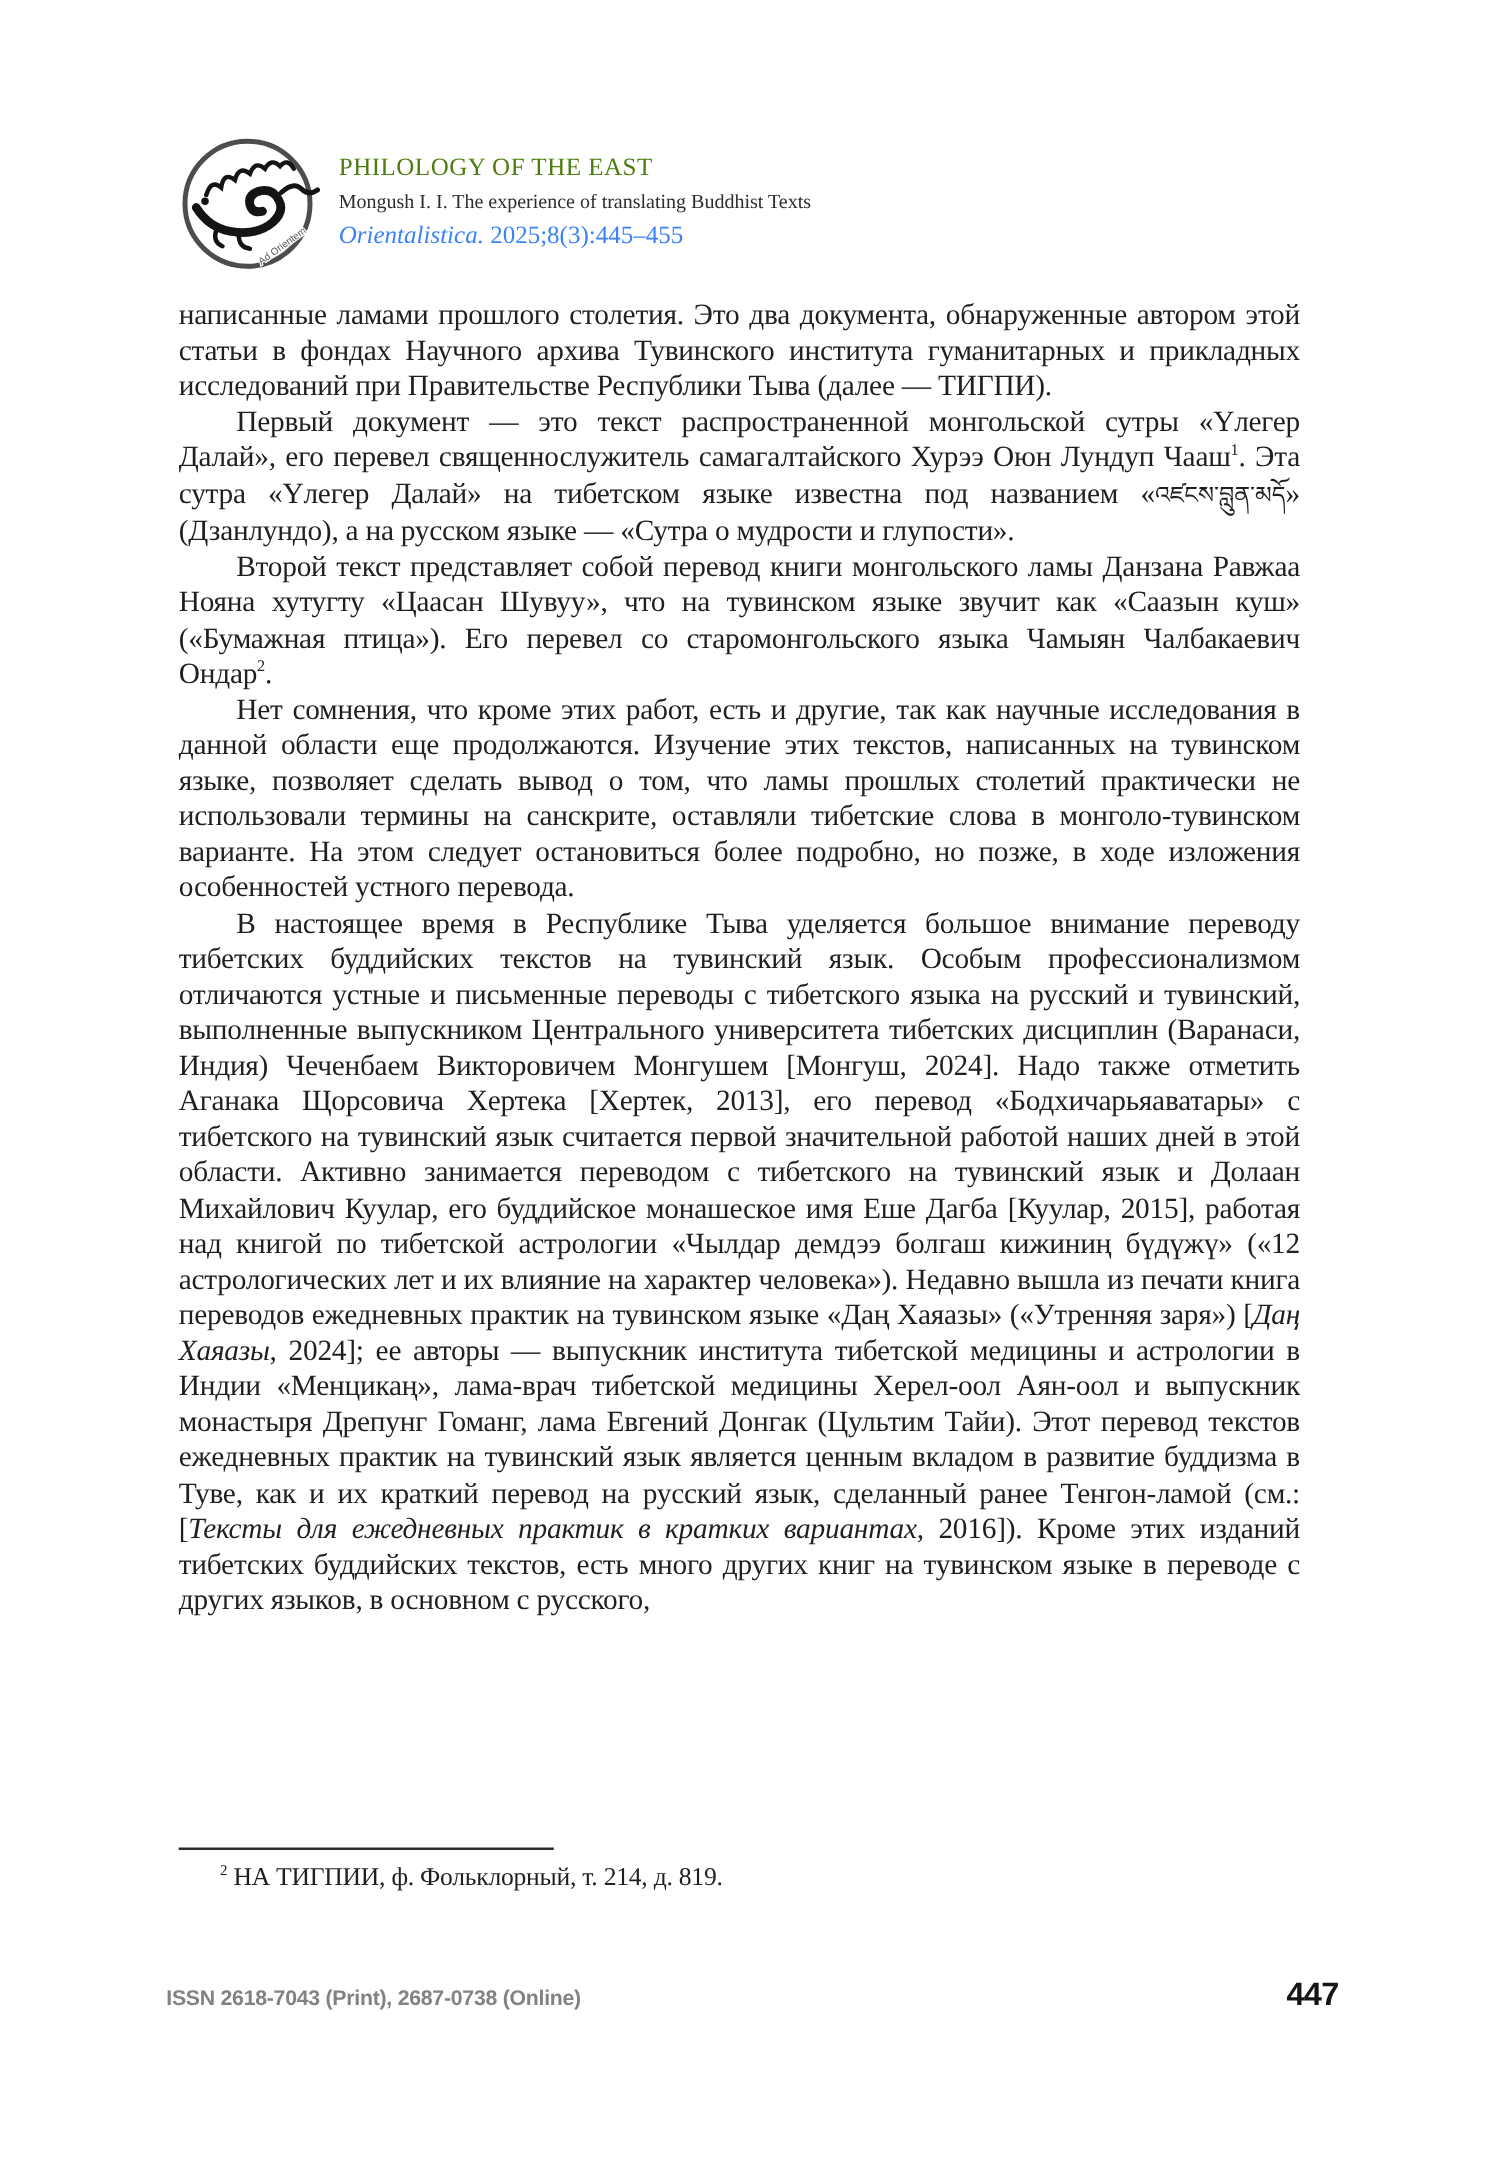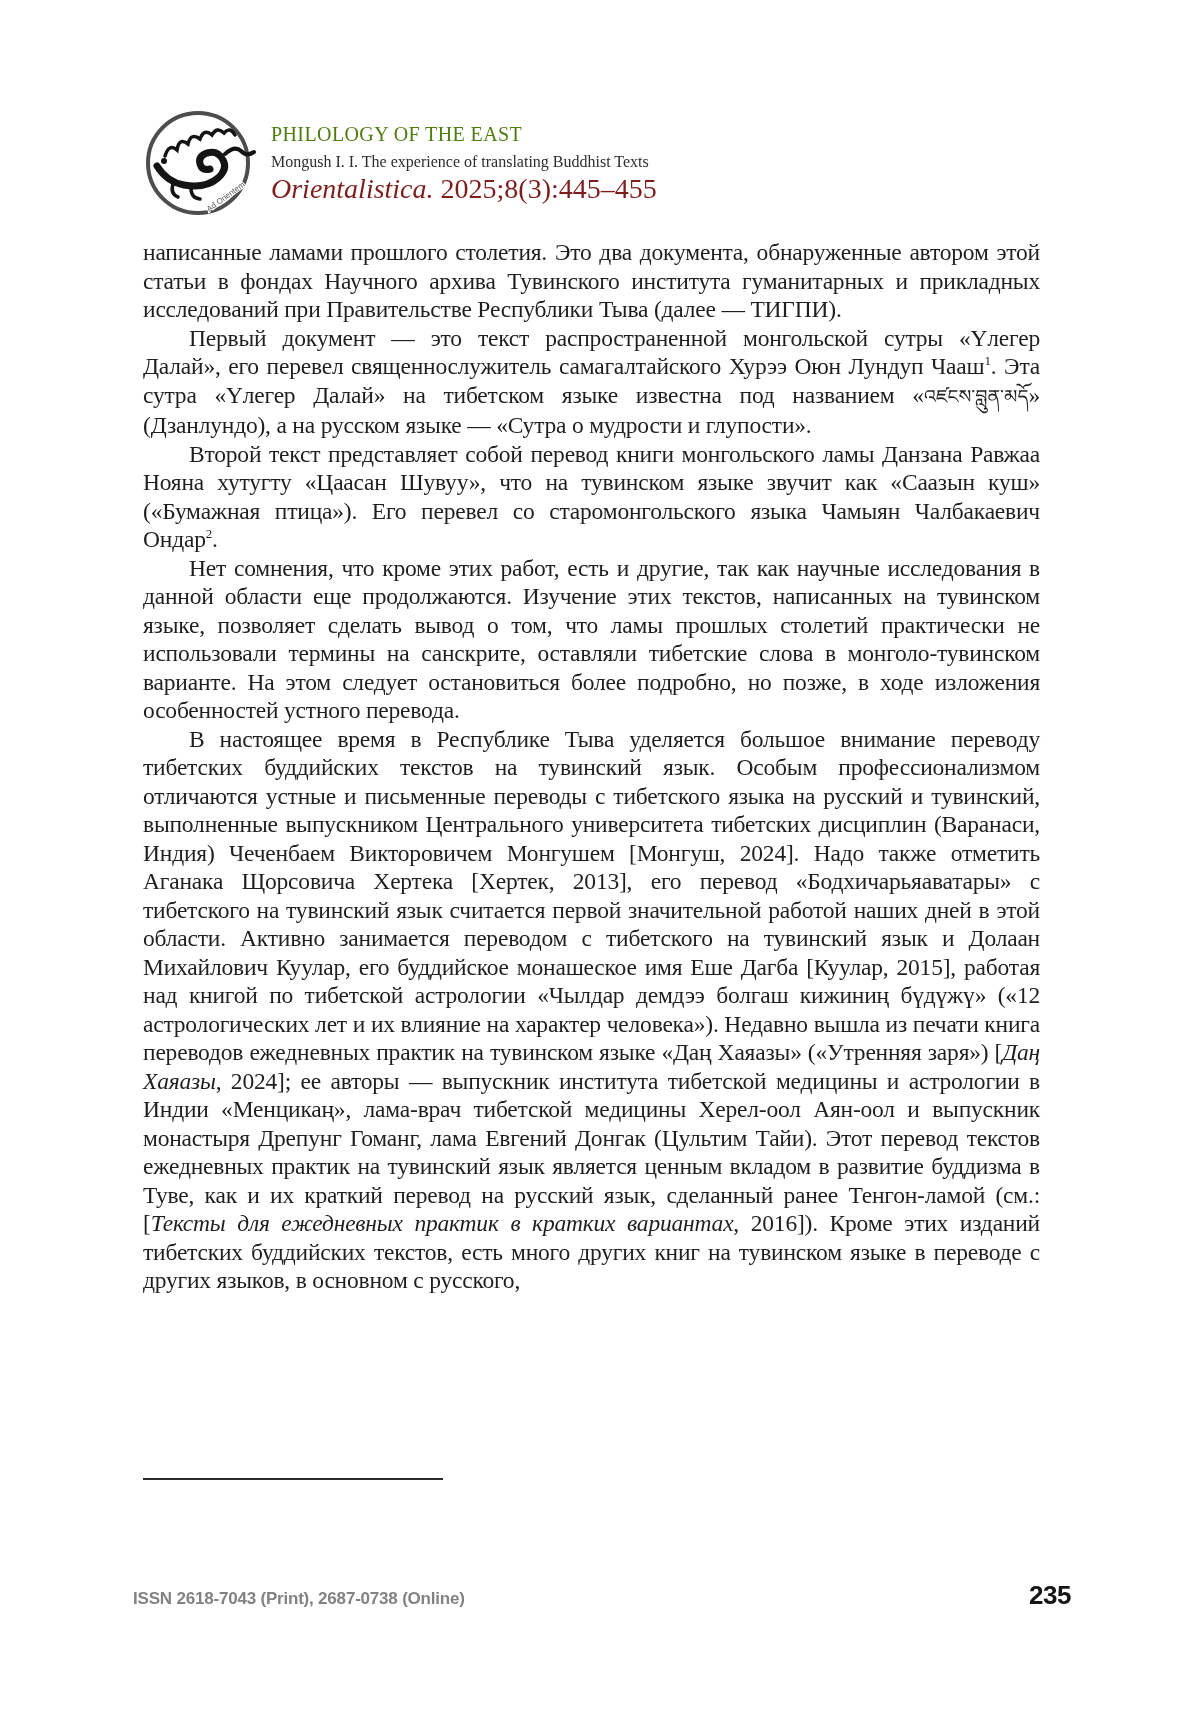--- a/index.html
+++ b/index.html
@@ -9,21 +9,21 @@
   }
 
   
   .header { position:absolute; top:104px; left:141px; display:flex; align-items:flex-start; }
   .logo-wrap { width:116px; height:116px; flex:0 0 auto; }
   .header-text { margin-left:14px; padding-top:17px; }
   .header-section {
     font-size:20px; line-height:27px; letter-spacing:0.4px; font-weight:500;
   }
   .header-citation { font-size:16px; line-height:27px; color:#2d2d2d; }
-  .header-journal { font-size:28px; line-height:27px; color:#7f1d1d; }
+  .header-journal { font-size:20px; line-height:27px; color:#3b82f6; }
   .journal-name { font-style:italic; }
 
   
   .body-text {
     position:absolute; top:238px; left:143px; width:897px;
     font-size:23.5px; line-height:28.5px; text-align:justify;
     letter-spacing:-0.2px; hyphens:auto; -webkit-hyphens:auto;
   }
   .para { margin:0; }
   .para.indent { text-indent:46px; }
@@ -77,21 +77,22 @@
       <p class="para"><span>написанные ламами прошлого столетия. Это два документа, обнаруженные автором этой статьи в фондах Научного архива Тувинского института гуманитарных и прикладных исследований при Правительстве Республики Тыва (далее — ТИГПИ).</span></p>
       <p class="para indent"><span>Первый документ — это текст распространенной монгольской сутры «Үлегер Далай», его перевел священнослужитель самагалтайского Хурээ Оюн Лундуп Чааш</span><sup class="run-sup">1</sup><span>. Эта сутра «Үлегер Далай» на тибетском языке известна под названием «</span><span class="run-tibetan">འཛངས་བླུན་མདོ</span><span>» (Дзанлундо), а на русском языке — «Сутра о мудрости и глупости».</span></p>
       <p class="para indent"><span>Второй текст представляет собой перевод книги монгольского ламы Данзана Равжаа Нояна хутугту «Цаасан Шувуу», что на тувинском языке звучит как «Саазын куш» («Бумажная птица»). Его перевел со старомонгольского языка Чамыян Чалбакаевич Ондар</span><sup class="run-sup">2</sup><span>.</span></p>
       <p class="para indent"><span>Нет сомнения, что кроме этих работ, есть и другие, так как научные исследования в данной области еще продолжаются. Изучение этих текстов, написанных на тувинском языке, позволяет сделать вывод о том, что ламы прошлых столетий практически не использовали термины на санскрите, оставляли тибетские слова в монголо-тувинском варианте. На этом следует остановиться более подробно, но позже, в ходе изложения особенностей устного перевода.</span></p>
       <p class="para indent"><span>В настоящее время в Республике Тыва уделяется большое внимание переводу тибетских буддийских текстов на тувинский язык. Особым профессионализмом отличаются устные и письменные переводы с тибетского языка на русский и тувинский, выполненные выпускником Центрального университета тибетских дисциплин (Варанаси, Индия) Чеченбаем Викторовичем Монгушем [Монгуш, 2024]. Надо также отметить Аганака Щорсовича Хертека [Хертек, 2013], его перевод «Бодхичарьяаватары» с тибетского на тувинский язык считается первой значительной работой наших дней в этой области. Активно занимается переводом с тибетского на тувинский язык и Долаан Михайлович Куулар, его буддийское монашеское имя Еше Дагба [Куулар, 2015], работая над книгой по тибетской астрологии «Чылдар демдээ болгаш кижиниң бүдүжү» («12 астрологических лет и их влияние на характер человека»). Недавно вышла из печати книга переводов ежедневных практик на тувинском языке «Даң Хаяазы» («Утренняя заря») [</span><span class="run-italic">Даң Хаяазы</span><span>, 2024]; ее авторы — выпускник института тибетской медицины и астрологии в Индии «Менцикаң», лама-врач тибетской медицины Херел-оол Аян-оол и выпускник монастыря Дрепунг Гоманг, лама Евгений Донгак (Цультим Тайи). Этот перевод текстов ежедневных практик на тувинский язык является ценным вкладом в развитие буддизма в Туве, как и их краткий перевод на русский язык, сделанный ранее Тенгон-ламой (см.: [</span><span class="run-italic">Тексты для ежедневных практик в кратких вариантах</span><span>, 2016]). Кроме этих изданий тибетских буддийских текстов, есть много других книг на тувинском языке в переводе с других языков, в основном с русского,</span></p>
     </div>
 
   <div class="footnotes">
     <div class="footnote-divider"></div>
     <div>
+        <p class="footnote"><sup>2</sup><span> НА ТИГПИИ, ф. Фольклорный, т. 214, д. 819.</span></p>
       </div>
   </div>
 
   <div class="footer">
     <div class="footer-issn" style="color: rgb(130, 130, 130);">ISSN 2618-7043 (Print), 2687-0738 (Online)</div>
-    <div class="footer-page">235</div>
+    <div class="footer-page">447</div>
   </div>
 
 </div>
 
 </body></html>

